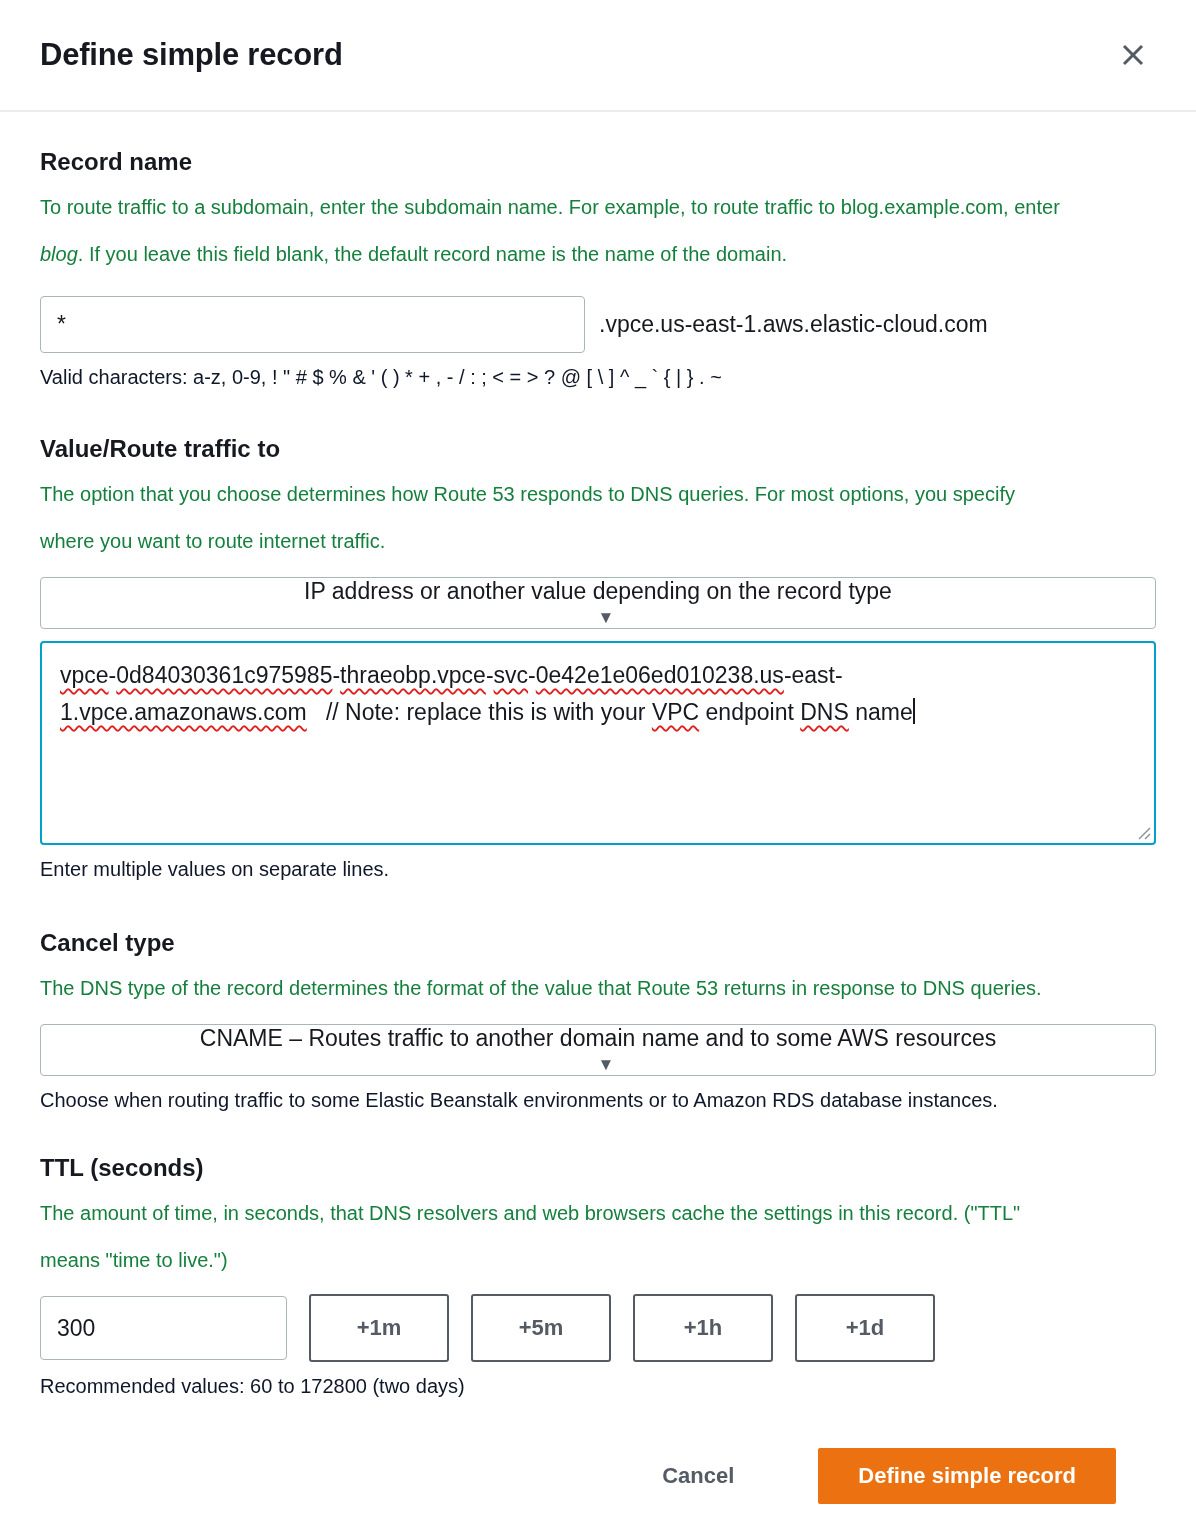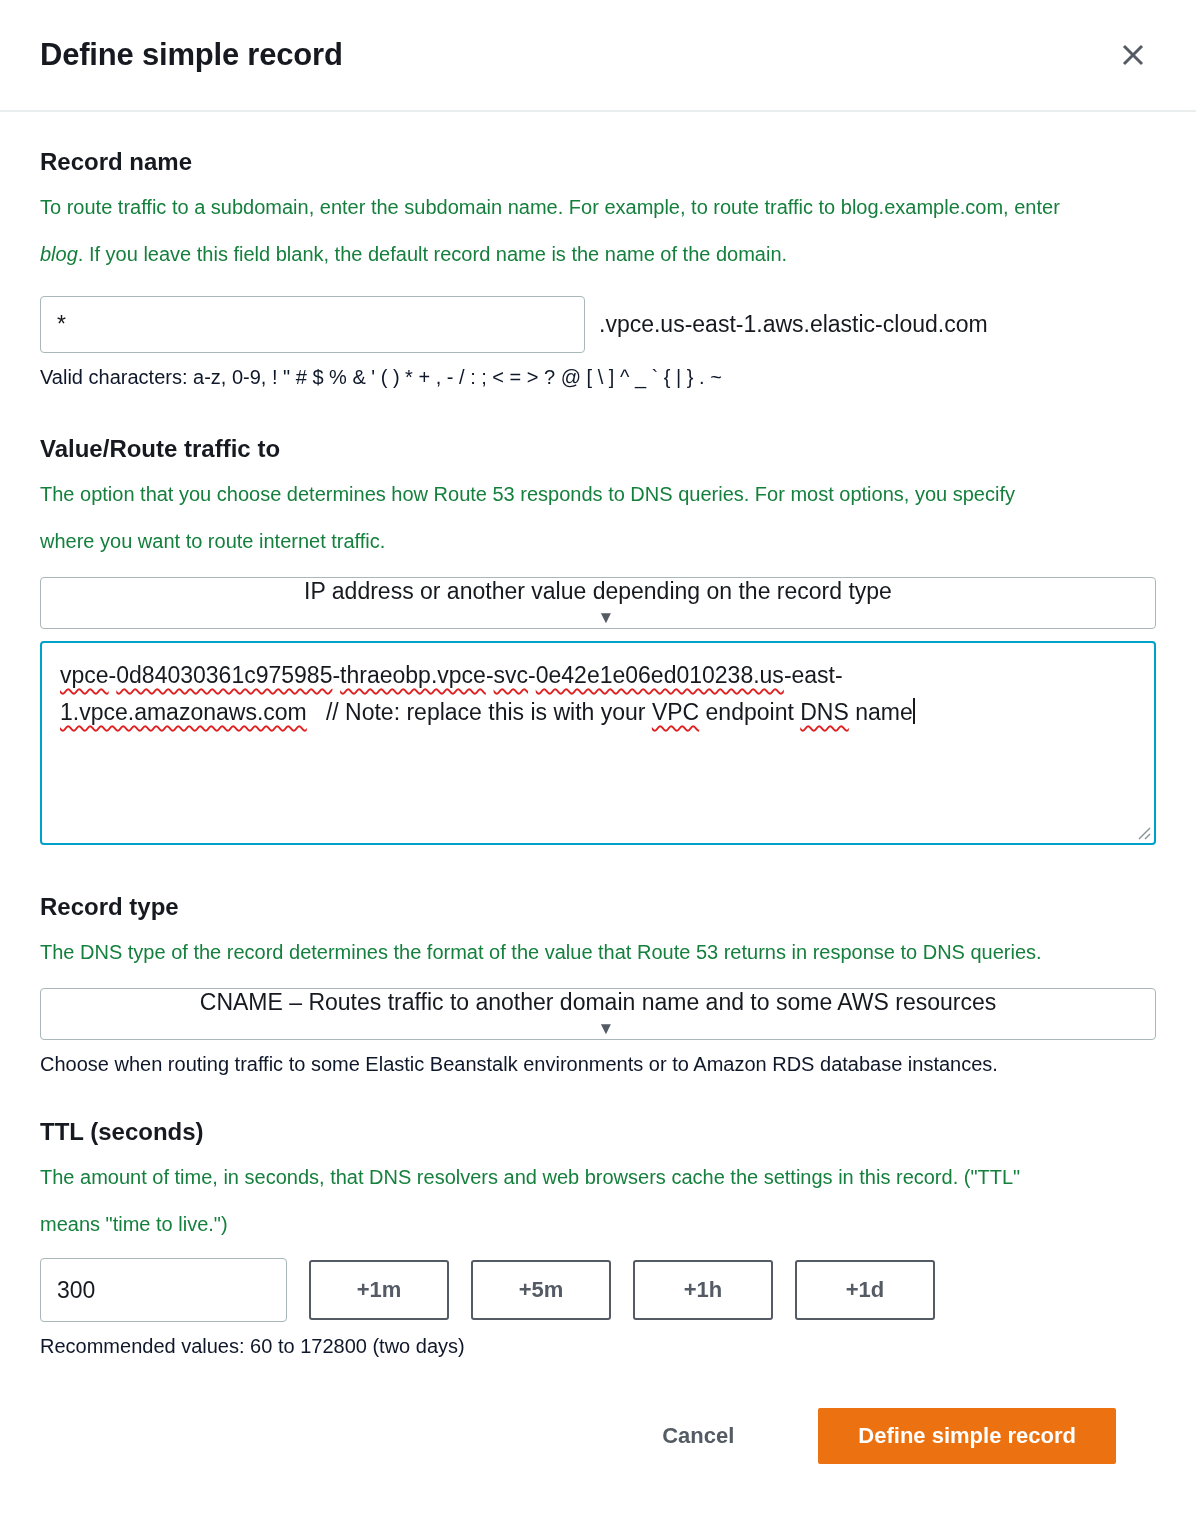--- a/index.html
+++ b/index.html
@@ -51,21 +51,21 @@
     text-decoration:underline; text-decoration-style:wavy;
     text-decoration-color:#e02020; text-decoration-thickness:1.5px;
     text-underline-offset:5px; text-decoration-skip-ink:none;
   }
   .caret { display:inline-block; width:2px; height:26px; background:#16191f; vertical-align:-4px; }
   .grip { position:absolute; right:3px; bottom:3px; }
 
   .ttl-row { display:flex; align-items:center; margin-top:10px; gap:22px; }
   .ttl-input { width:247px; height:64px; }
   .step-btn {
-    width:140px; height:60px; border:2px solid #545b64; border-radius:3px;
+    width:140px; height:68px; border:2px solid #545b64; border-radius:3px;
     background:#fff; color:#545b64; font-weight:700; font-size:22px;
     font-family:"Liberation Sans", sans-serif; cursor:pointer;
   }
   .footer { display:flex; justify-content:flex-end; align-items:center; padding:0 40px; margin-top:50px; }
   .cancel-btn {
     background:none; border:none; font-family:"Liberation Sans", sans-serif;
     font-size:22px; font-weight:700; color:#545b64; margin-right:78px; cursor:pointer;
   }
   .submit-btn {
     height:56px; padding:0 40px; background:#ec7211; border:none; border-radius:2px;
@@ -105,24 +105,25 @@
       <span>IP address or another value depending on the record type</span>
       <span class="arrow">▼</span>
     </div>
     <div class="value-area"><span><span class="misspell">vpce</span><span>-</span><span class="misspell">0d84030361c975985</span><span>-</span><span class="misspell">thraeobp.vpce</span><span>-</span><span class="misspell">svc</span><span>-</span><span class="misspell">0e42e1e06ed010238.us</span><span>-east-</span><span>
 </span><span class="misspell">1.vpce.amazonaws.com</span><span>&nbsp;&nbsp; // Note: replace this is with your </span><span class="misspell">VPC</span><span> endpoint </span><span class="misspell">DNS</span><span> name</span></span><span class="caret"></span>
       <svg class="grip" width="14" height="14" viewBox="0 0 14 14">
         <line x1="13" y1="2" x2="2" y2="13" stroke="#879596" stroke-width="1.4"></line>
         <line x1="13" y1="8" x2="8" y2="13" stroke="#879596" stroke-width="1.4"></line>
       </svg>
     </div>
+    <div class="hint">Enter multiple values on separate lines.</div>
   </div>
 
   <div class="section-record-type">
-    <h2 class="section-h">Record type</h2>
+    <h2 class="section-h">Cancel type</h2>
     <p class="desc">The DNS type of the record determines the format of the value that Route 53 returns in response to DNS queries.</p>
     <div class="select">
       <span>CNAME – Routes traffic to another domain name and to some AWS resources</span>
       <span class="arrow">▼</span>
     </div>
     <div class="hint">Choose when routing traffic to some Elastic Beanstalk environments or to Amazon RDS database instances.</div>
   </div>
 
   <div class="section-ttl">
     <h2 class="section-h">TTL (seconds)</h2>

